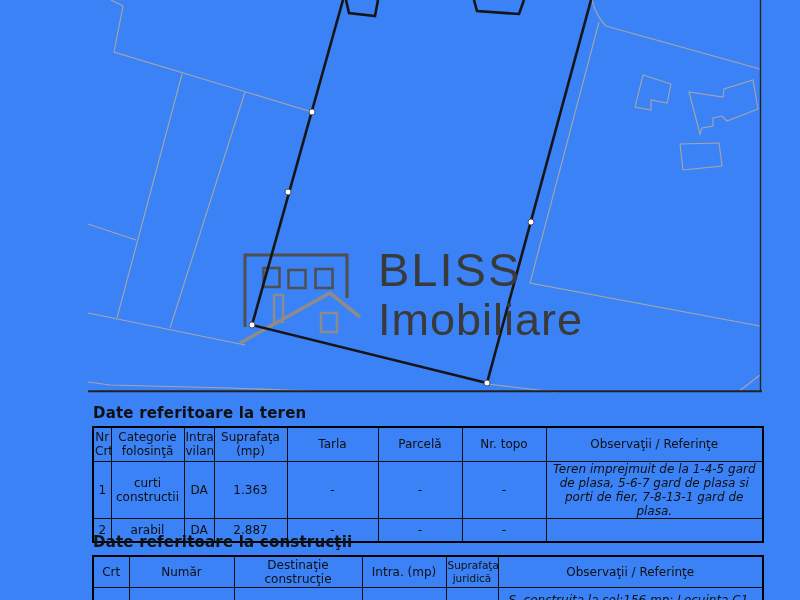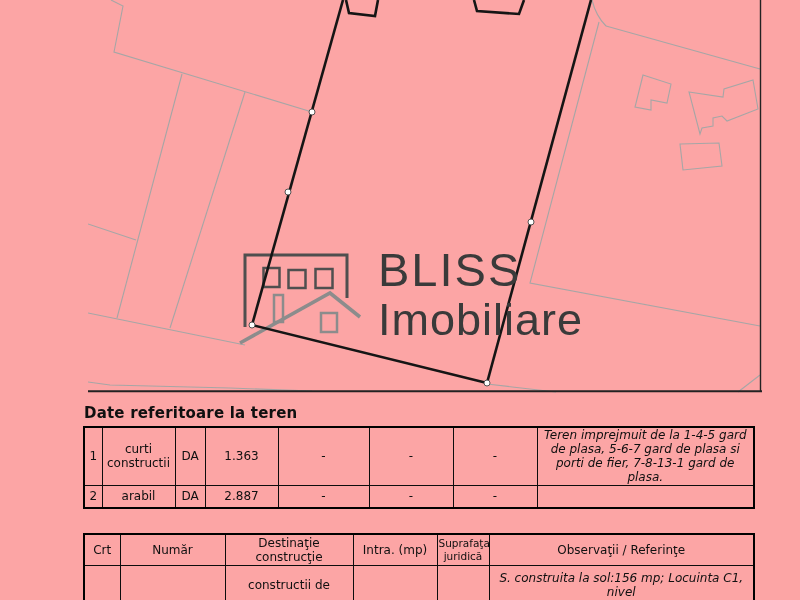--- a/index.html
+++ b/index.html
@@ -1,29 +1,29 @@
 <!DOCTYPE html>
 <html><head>
 <meta charset="utf-8">
 <style>
   html,body { margin:0; padding:0; background:#ffffff; }
   .page {
     position:relative; width:800px; height:600px;
-    background:#fca5a5; overflow:hidden;
+    background:#3b82f6; overflow:hidden;
     font-family:"DejaVu Sans", sans-serif; color:#101010;
   }
   .map-wrap { position:absolute; left:88px; top:0; width:674px; height:394px; }
   .wm-text {
     position:absolute; line-height:1; color:#3a3a3a;
     font-family:"Liberation Sans", sans-serif; font-weight:300;
   }
   .wm-line1 { left:378px; top:246px; font-size:47px; letter-spacing:2px; }
   .wm-line2 { left:378px; top:297px; font-size:45px; letter-spacing:1px;text-align:right; }
 
-  .tbl-section { position:absolute; left:83px; width:616px; }
+  .tbl-section { position:absolute; left:92px; width:616px; }
   .sec-teren { top:404px; }
   .sec-constructii { top:533px; }
   .tbl-title { font-weight:bold; font-size:15px; margin:0 0 4px 1px; letter-spacing:0.2px; }
   table.doc { border-collapse:collapse; table-layout:fixed; width:670px; border:2px solid #000; }
   table.doc td, table.doc th {
     border:1.5px solid #0d0d0d; text-align:center; vertical-align:middle;
     padding:0 1px; font-size:12px; font-weight:normal; line-height:1.18;
     white-space:pre-line; overflow:hidden;
   }
   th.sm { font-size:8.5px; line-height:1.25; }
@@ -110,20 +110,34 @@
         <col style="width:18px">
           <col style="width:73px">
           <col style="width:30px">
         <col style="width:73px">
           <col style="width:91px">
           <col style="width:84px">
         <col style="width:84px">
           <col style="width:217px">
       </colgroup>
       <tbody>
+          <tr class="hdr1">
+        <th class="sm">Nr
+Crt</th>
+        <th>Categorie
+folosinţă</th>
+        <th class="sm">Intra
+vilan</th>
+        <th>Suprafaţa
+(mp)</th>
+        <th>Tarla</th>
+        <th>Parcelă</th>
+        <th>Nr. topo</th>
+        <th>Observaţii / Referinţe</th>
+      </tr>
       <tr class="row1">
         <td>1</td>
         <td>curti
 constructii</td>
         <td>DA</td>
         <td>1.363</td>
         <td>-</td>
         <td>-</td>
         <td>-</td>
         <td class="obs">Teren imprejmuit de la 1-4-5 gard de plasa, 5-6-7 gard de plasa si porti de fier, 7-8-13-1 gard de plasa.</td>
@@ -136,20 +150,21 @@
         <td>-</td>
         <td>-</td>
         <td>-</td>
         <td class="obs"></td>
       </tr>
     </tbody>
       </table>
   </div>
 
   <div class="tbl-section sec-constructii">
+    <div class="tbl-title">Date referitoare la construcţii</div>
     <table class="doc">
       <colgroup>
         <col style="width:36px">
           <col style="width:105px">
           <col style="width:128px">
         <col style="width:84px">
           <col style="width:52px">
           <col style="width:265px">
       </colgroup>
       <tbody>

